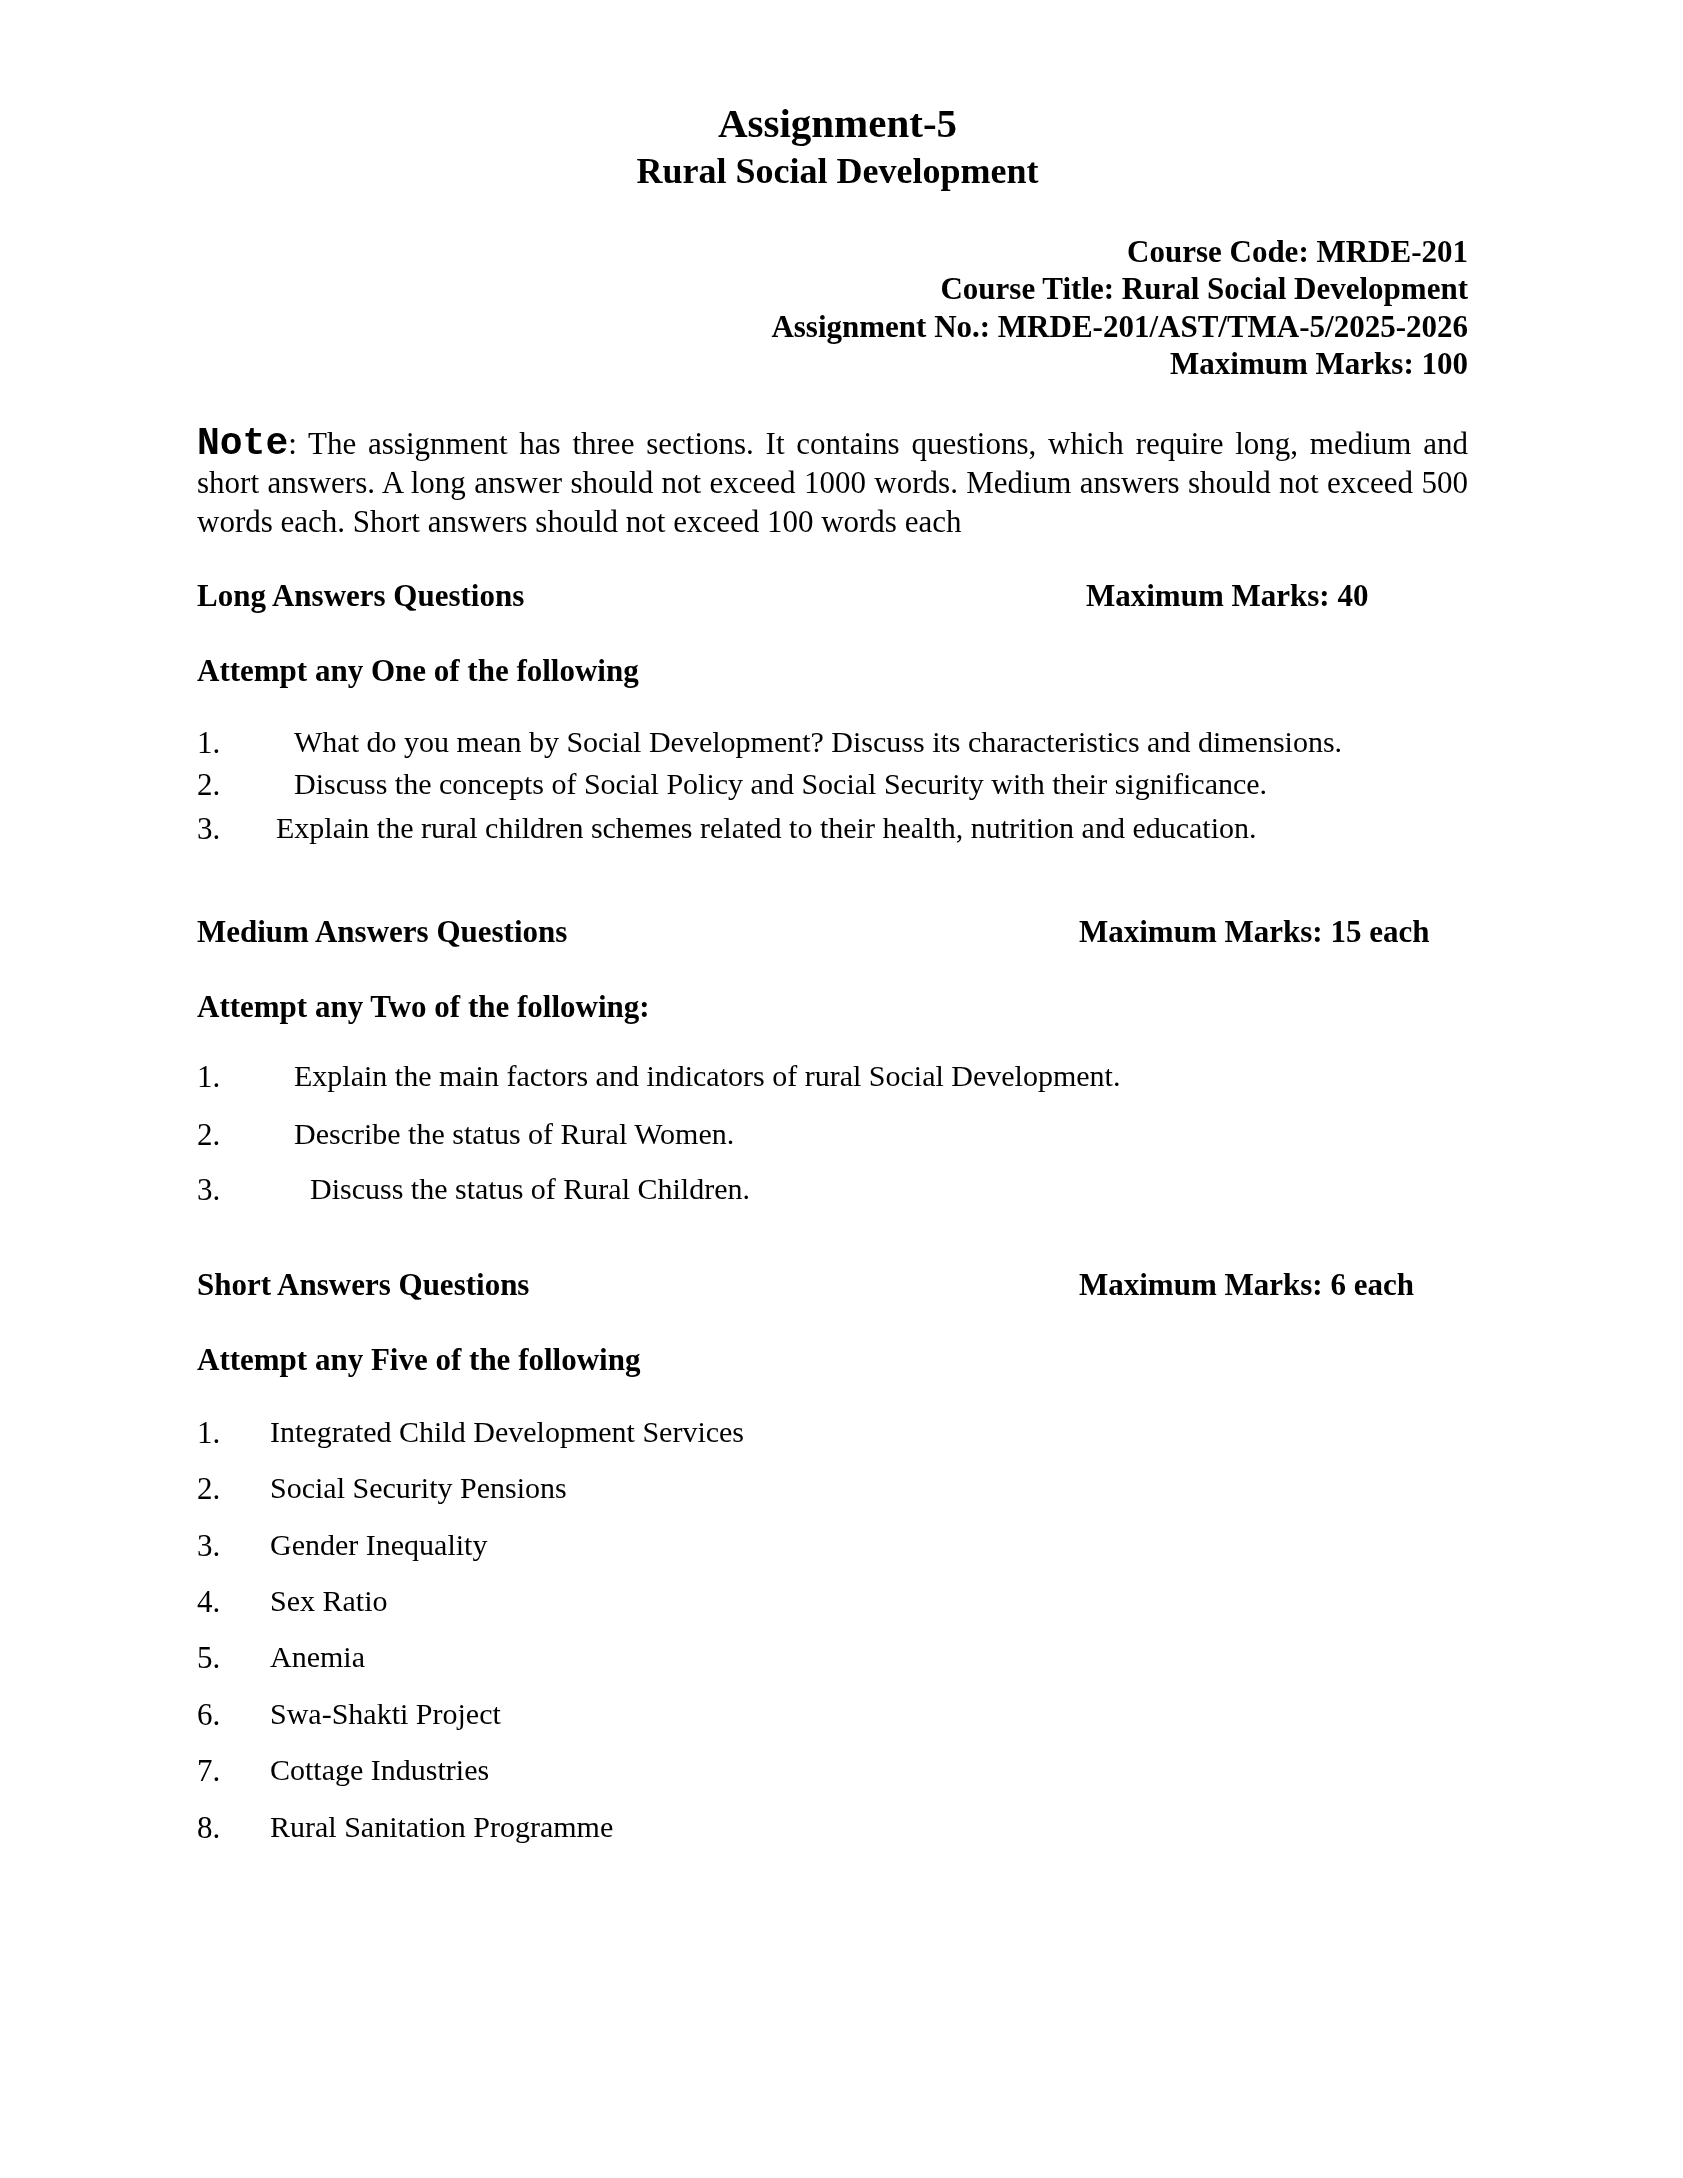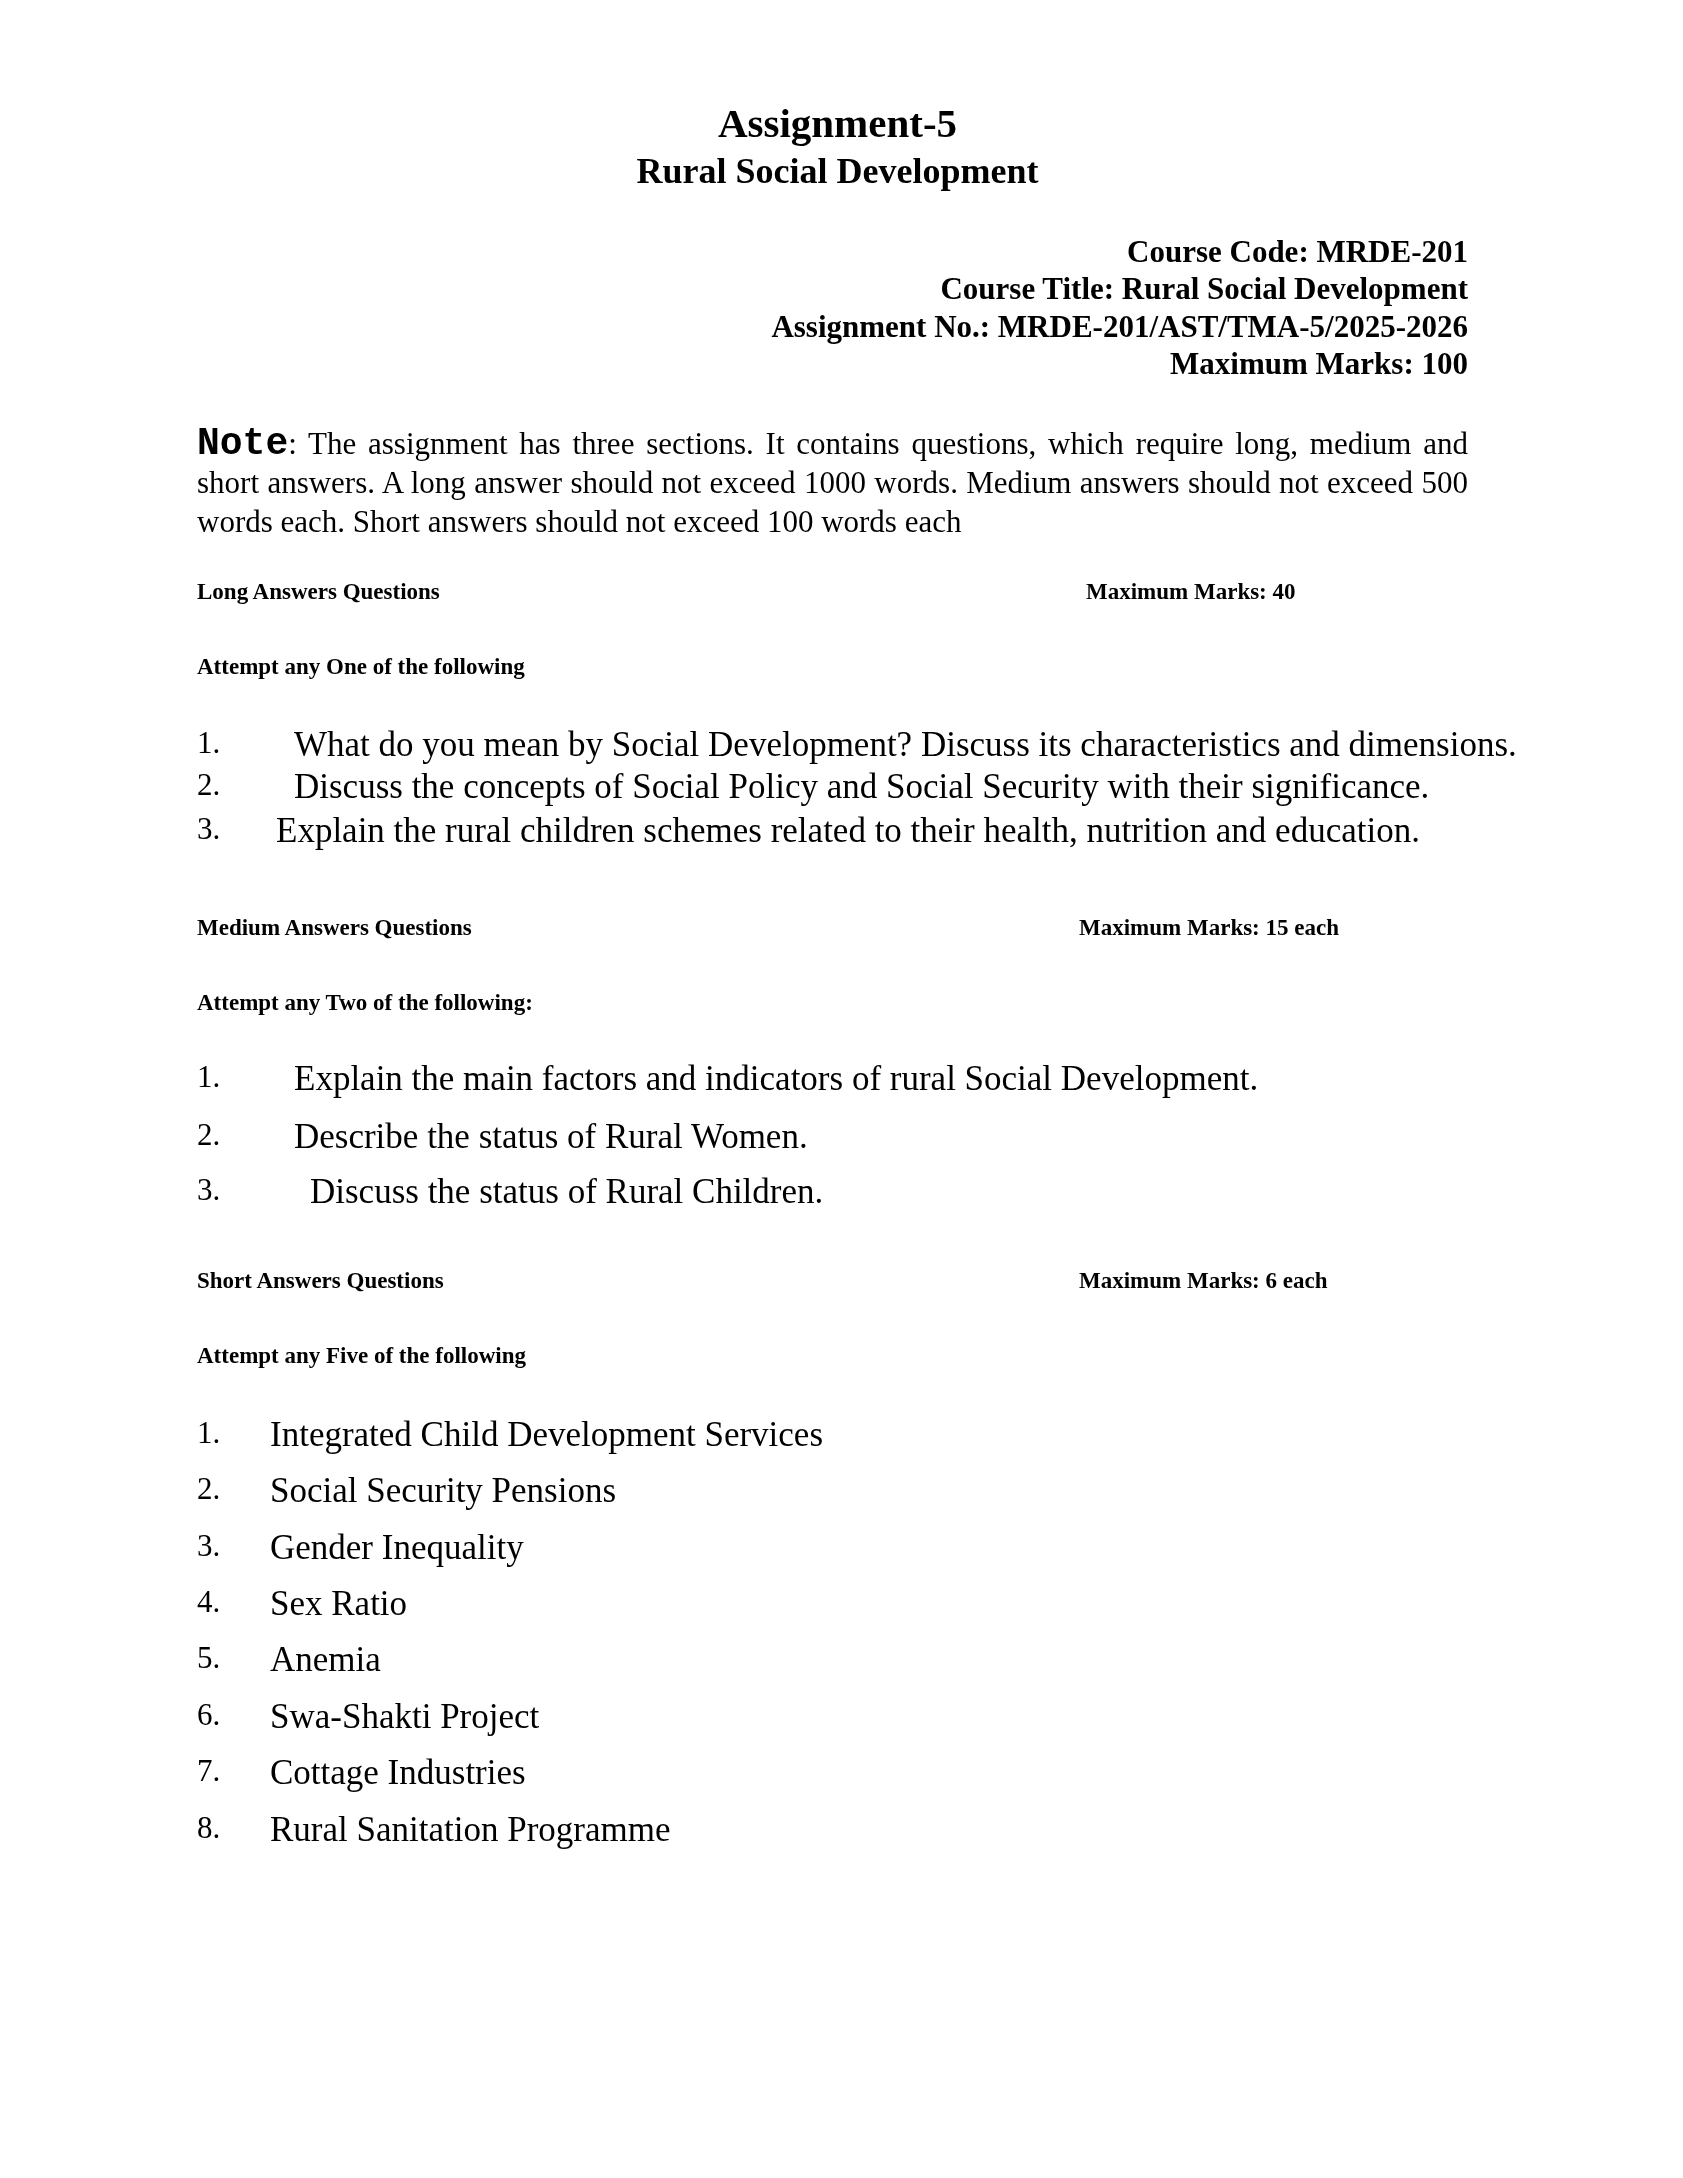--- a/index.html
+++ b/index.html
@@ -6,23 +6,23 @@
     body { width: 1683px; height: 2178px; position: relative; overflow: hidden;
       font-family: "Liberation Serif", "DejaVu Serif", serif; color: #000; }
     .abs { position: absolute; white-space: nowrap; line-height: 1; }
     .title { left: 0; width: 1683px; text-align: center; font-weight: bold; }
     .t1 { top: 103px; font-size: 41px; transform: translateX(-4px); }
     .t2 { top: 153px; font-size: 36px; transform: translateX(-4px); }
     .meta { right: 215px; text-align: right; font-weight: bold; font-size: 31px; }
     .note { left: 197px; width: 1271px; top: 424px; font-size: 31px; line-height: 39px;
       text-align: justify; white-space: normal; }
     .note .lbl { font-weight: bold; font-size: 38px; font-family: Liberation Mono, monospace; }
-    .h { font-weight: bold; font-size: 23px; }
+    .h { font-weight: bold; font-size: 31px; }
     .num { font-size: 31px; }
-    .txt { font-size: 35px; }
+    .txt { font-size: 30px; }
   </style>
 </head>
 <body>
 
 <div class="abs title t1">Assignment-5</div>
 <div class="abs title t2">Rural Social Development</div>
 
 <div class="abs meta" style="top:236px">Course Code: MRDE-201</div>
 <div class="abs meta" style="top:273px">Course Title: Rural Social Development</div>
 <div class="abs meta" style="top:311px">Assignment No.: MRDE-201/AST/TMA-5/2025-2026</div>

